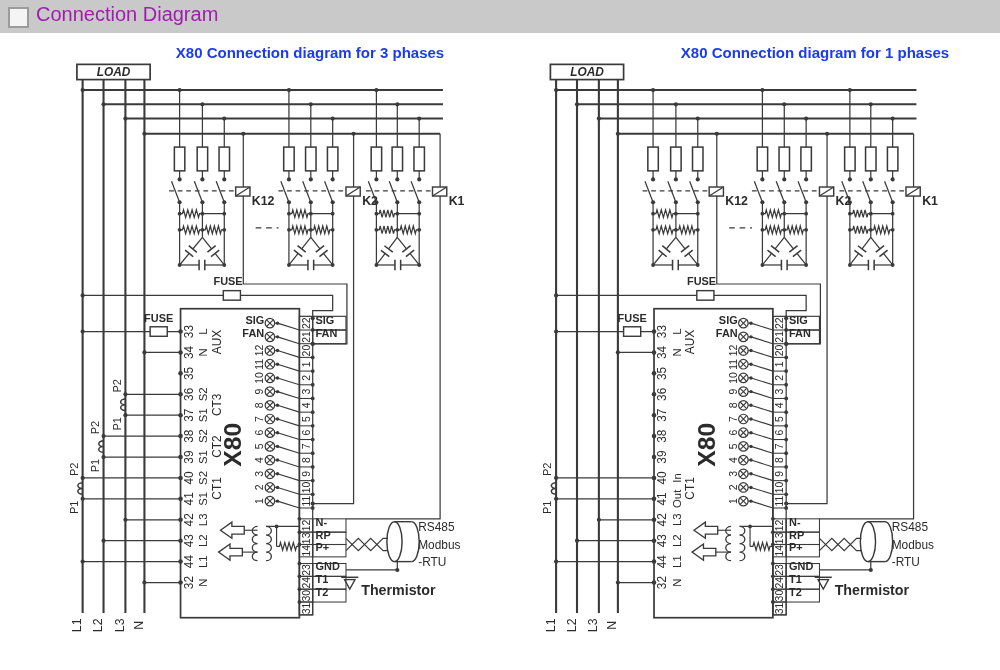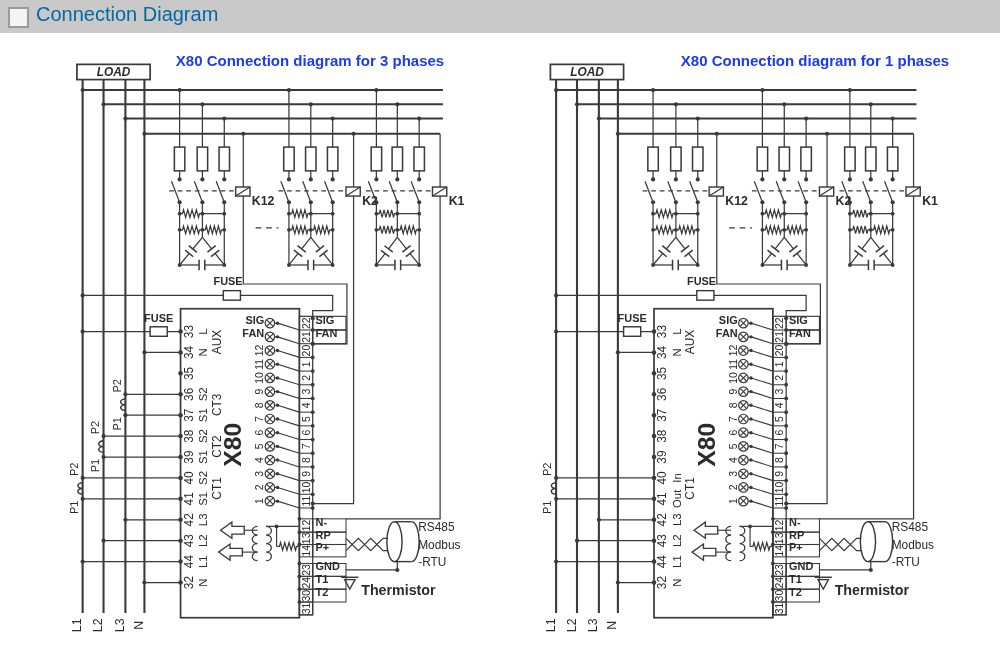--- a/index.html
+++ b/index.html
@@ -1,23 +1,23 @@
 <!DOCTYPE html>
 <html><head>
 <meta charset="utf-8">
 <style>
   html,body{margin:0;padding:0;background:#fff;}
   .page{position:relative;width:1000px;height:670px;background:#fff;overflow:hidden;
         font-family:"Liberation Sans","DejaVu Sans",sans-serif;}
   .header{position:absolute;left:0;top:0;width:1000px;height:33px;background:#c9c9c9;}
   .hicon{position:absolute;left:8px;top:7px;width:17px;height:17px;background:#f4f4f4;
          border:2px solid #9b9b9b;}
-  .htitle{position:absolute;left:36px;top:3px;font-size:20px;color:#0369a1;font-weight:400;}
+  .htitle{position:absolute;left:36px;top:3px;font-size:20px;color:#a21caf;font-weight:400;}
   .dtitle{position:absolute;top:44px;width:400px;text-align:center;font-size:15px;
-          font-weight:600;color:#1b3af2;margin-top:8px;}
+          font-weight:600;color:#1b3af2;}
   .dtitle.left{left:110px;} .dtitle.right{left:615px;}
   svg{position:absolute;left:0;top:33px;}
   svg text{font-family:"Liberation Sans","DejaVu Sans",sans-serif;fill:#2b2b2b;}
 </style>
 </head>
 <body>
 
 <div class="page">
   <div class="header">
     <span class="hicon"></span>

